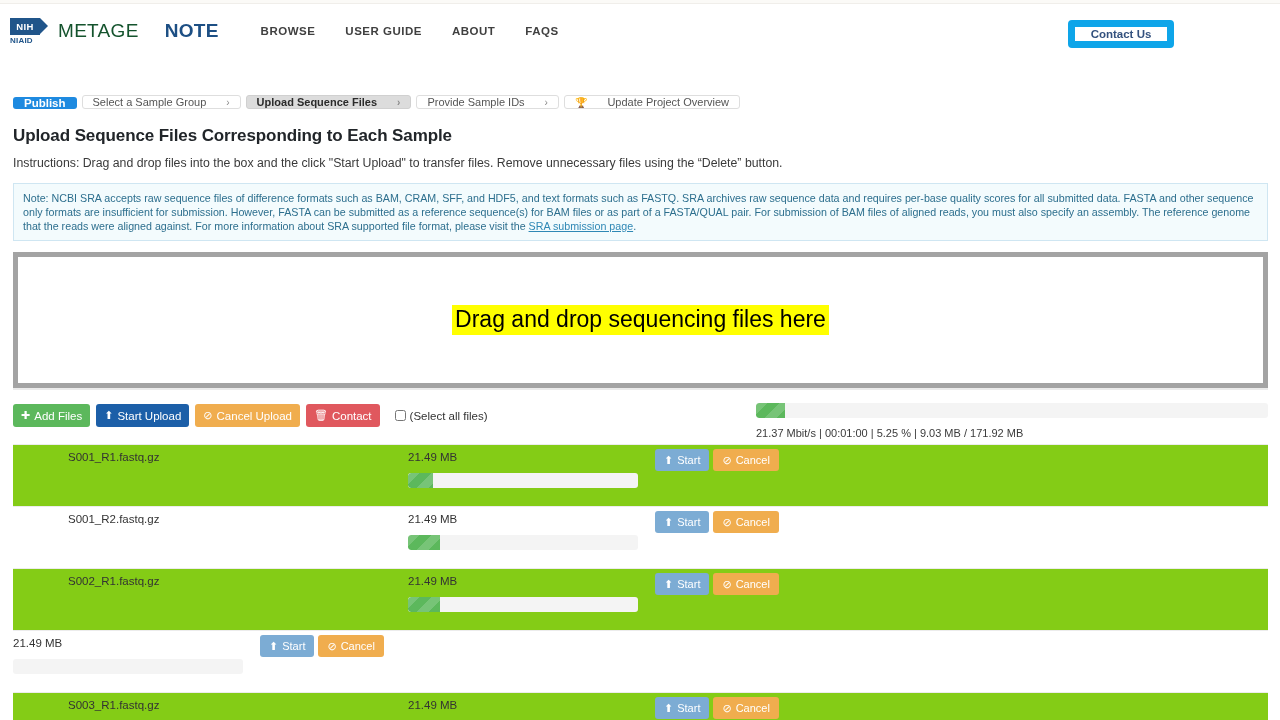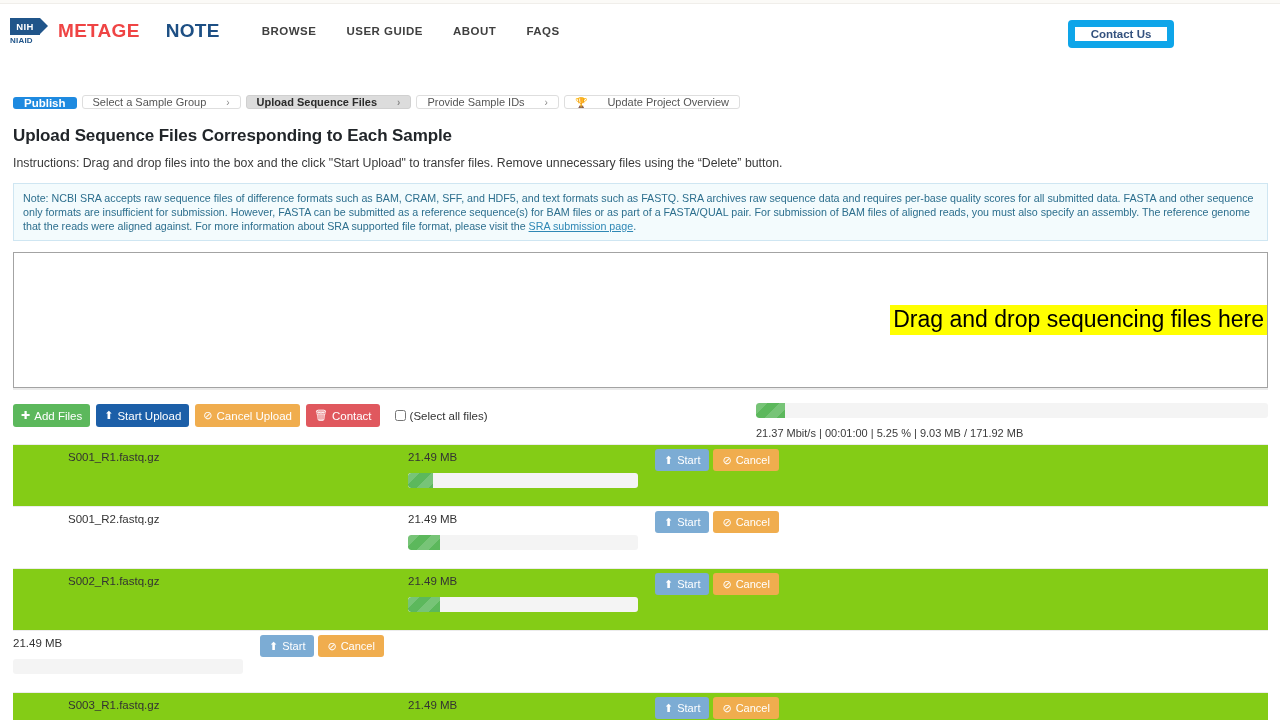--- a/index.html
+++ b/index.html
@@ -53,21 +53,21 @@
   .nih-sub {
     color: #20558a; font-size: 8px; font-weight: bold; letter-spacing: .2px;
     margin-top: 1px;
   }
   .brand {
     margin-left: 14px;
     font-size: 19px; letter-spacing: .3px;
     color: #2f6ca8;
     font-family: "Liberation Sans", sans-serif;
   }
-  .brand .b-light { font-weight: 700; color: #ef4444; }
+  .brand .b-light { font-weight: 400; color: #14532d; }
   .brand .b-bold { font-weight: bold; color: #1d4f84; margin-left: 26px; }
 
   .nav { display: flex; align-items: center; margin-left: 42px; }
   .nav-item {
     font-size: 11.5px; font-weight: bold; letter-spacing: .5px;
     color: #404040; margin-right: 30px; cursor: pointer;
     text-transform: uppercase;
   }
   .contact-btn {
     position: absolute; right: 14px; top: 15px;
@@ -121,23 +121,23 @@
     padding: 7px 9px;
     font-size: 10.7px; line-height: 1.32;
     color: #2d6f8e;
   }
   .note a { color: #2f88b5; text-decoration: underline; cursor: pointer; }
 
   
   .dropzone {
     position: absolute; top: 252px; left: 13px;
     width: 1255px; height: 136px;
-    border: 1px solid #a3a3a3;
+    border: 5px solid #a3a3a3;
     background: #ffffff;
-    display: flex; align-items: center; justify-content: flex-end;
+    display: flex; align-items: center; justify-content: center;
     box-shadow: 0 2px 0 rgba(0,0,0,.08);
   }
   .dropzone-text {
     background: #ffff00; color: #000000;
     font-size: 23px;
     padding: 1px 3px;
     line-height: 1.18;
   }
 
   

